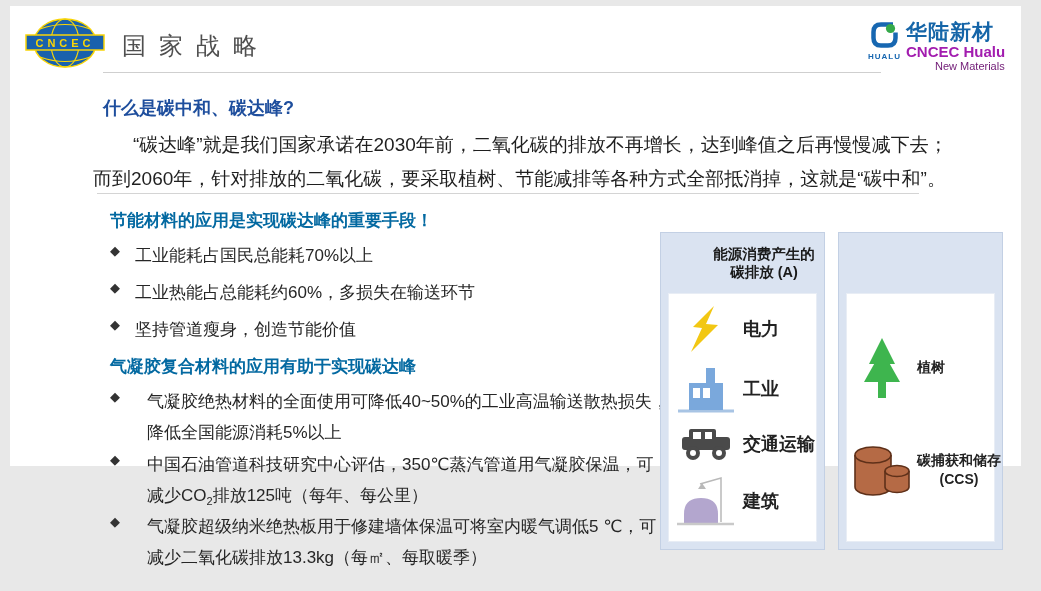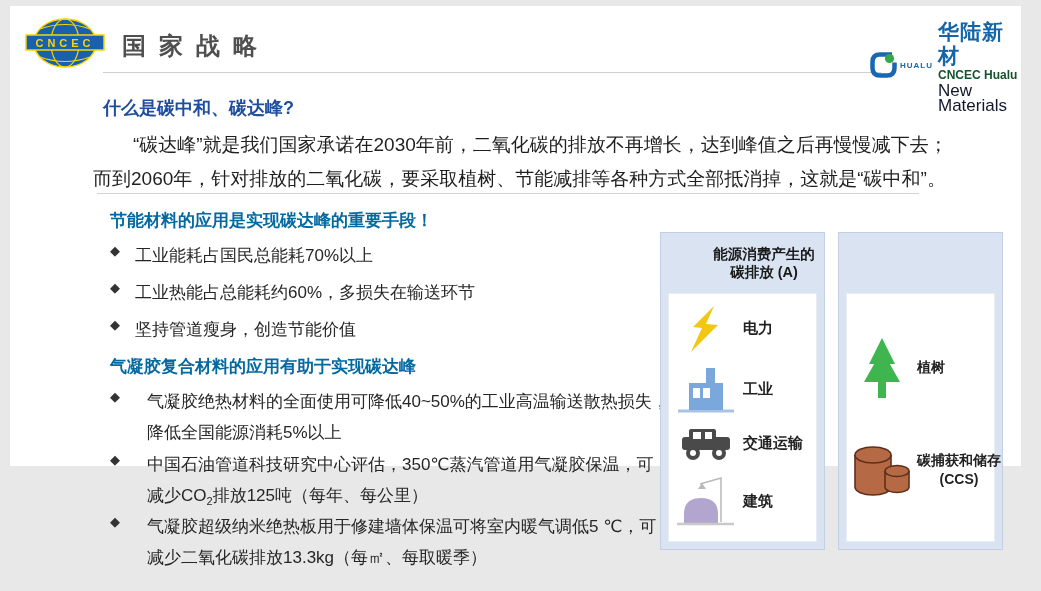--- a/index.html
+++ b/index.html
@@ -11,34 +11,34 @@
     overflow:hidden;
   }
   .slide {
     position:absolute; left:10px; top:6px; width:1011px; height:460px;
     background:#ffffff;
   }
   
   .cncec-logo { position:absolute; left:14px; top:10px; }
   .page-title {
     position:absolute; left:112px; top:24px;
-    font-size:24px; font-weight:bold; color:#4f4f4f;
+    font-size:24px; font-weight:normal; color:#4f4f4f;
     letter-spacing:13px; font-family:"Liberation Serif","DejaVu Serif",serif;
   }
   .title-rule {
     position:absolute; left:93px; top:66px; width:778px; height:1px;
     background:#cfcfcf;
   }
   .hualu { position:absolute; left:858px; top:14px; display:flex; gap:5px; }
-  .hualu-mark-col { display:flex; align-items:center; }
+  .hualu-mark-col { display:flex; flex-direction:column; align-items:center; }
   .hualu-sub { font-size:8px; font-weight:bold; color:#1767b1; letter-spacing:1px; margin-top:-2px; }
   .hualu-text-col { display:flex; flex-direction:column; }
   .hualu-cn { font-size:21px; font-weight:bold; color:#1565a8; letter-spacing:1px; line-height:24px; }
-  .hualu-en1 { font-size:12px; font-weight:bold; color:#14532d; line-height:15px; }
-  .hualu-en2 { font-size:17px; color:#0f172a; line-height:15px; }
+  .hualu-en1 { font-size:15px; font-weight:bold; color:#a21caf; line-height:15px; }
+  .hualu-en2 { font-size:11px; color:#701a75; line-height:15px;margin-left:29px; }
   
   .h1-blue {
     position:absolute; left:93px; top:90px;
     font-size:18px; font-weight:bold; color:#1e4e9d;text-align:center;
   }
   .intro-para {
     position:absolute; left:83px; top:122px; width:856px;
     font-size:19px; line-height:34px; color:#1f1f1f;
     text-indent:2.1em;
   }
@@ -76,21 +76,21 @@
     font-size:14.5px; font-weight:bold; color:#1a1a1a; text-align:center;
     padding:0 4px; line-height:18px;
   }
   .panel-body {
     position:absolute; left:7px; right:7px; top:60px; bottom:7px;
     background:#ffffff; border:1px solid #e8edf5;
     display:flex; flex-direction:column; justify-content:space-evenly;
   }
   .panel-item { display:flex; align-items:center; }
   .icon-box { width:74px; display:flex; justify-content:center; flex:none; }
-  .item-label { font-size:15px; font-weight:bold; color:#222; white-space:nowrap; }
+  .item-label { font-size:18px; font-weight:bold; color:#222; white-space:nowrap; }
   .panel-b .icon-box { width:70px; }
   .panel-b .item-label { font-size:14px; text-align:center; line-height:19px; }
 </style>
 </head>
 <body>
 
 <div class="slide">
 
   <div class="cncec-logo">
     <svg width="82" height="54" viewBox="0 0 82 54">

